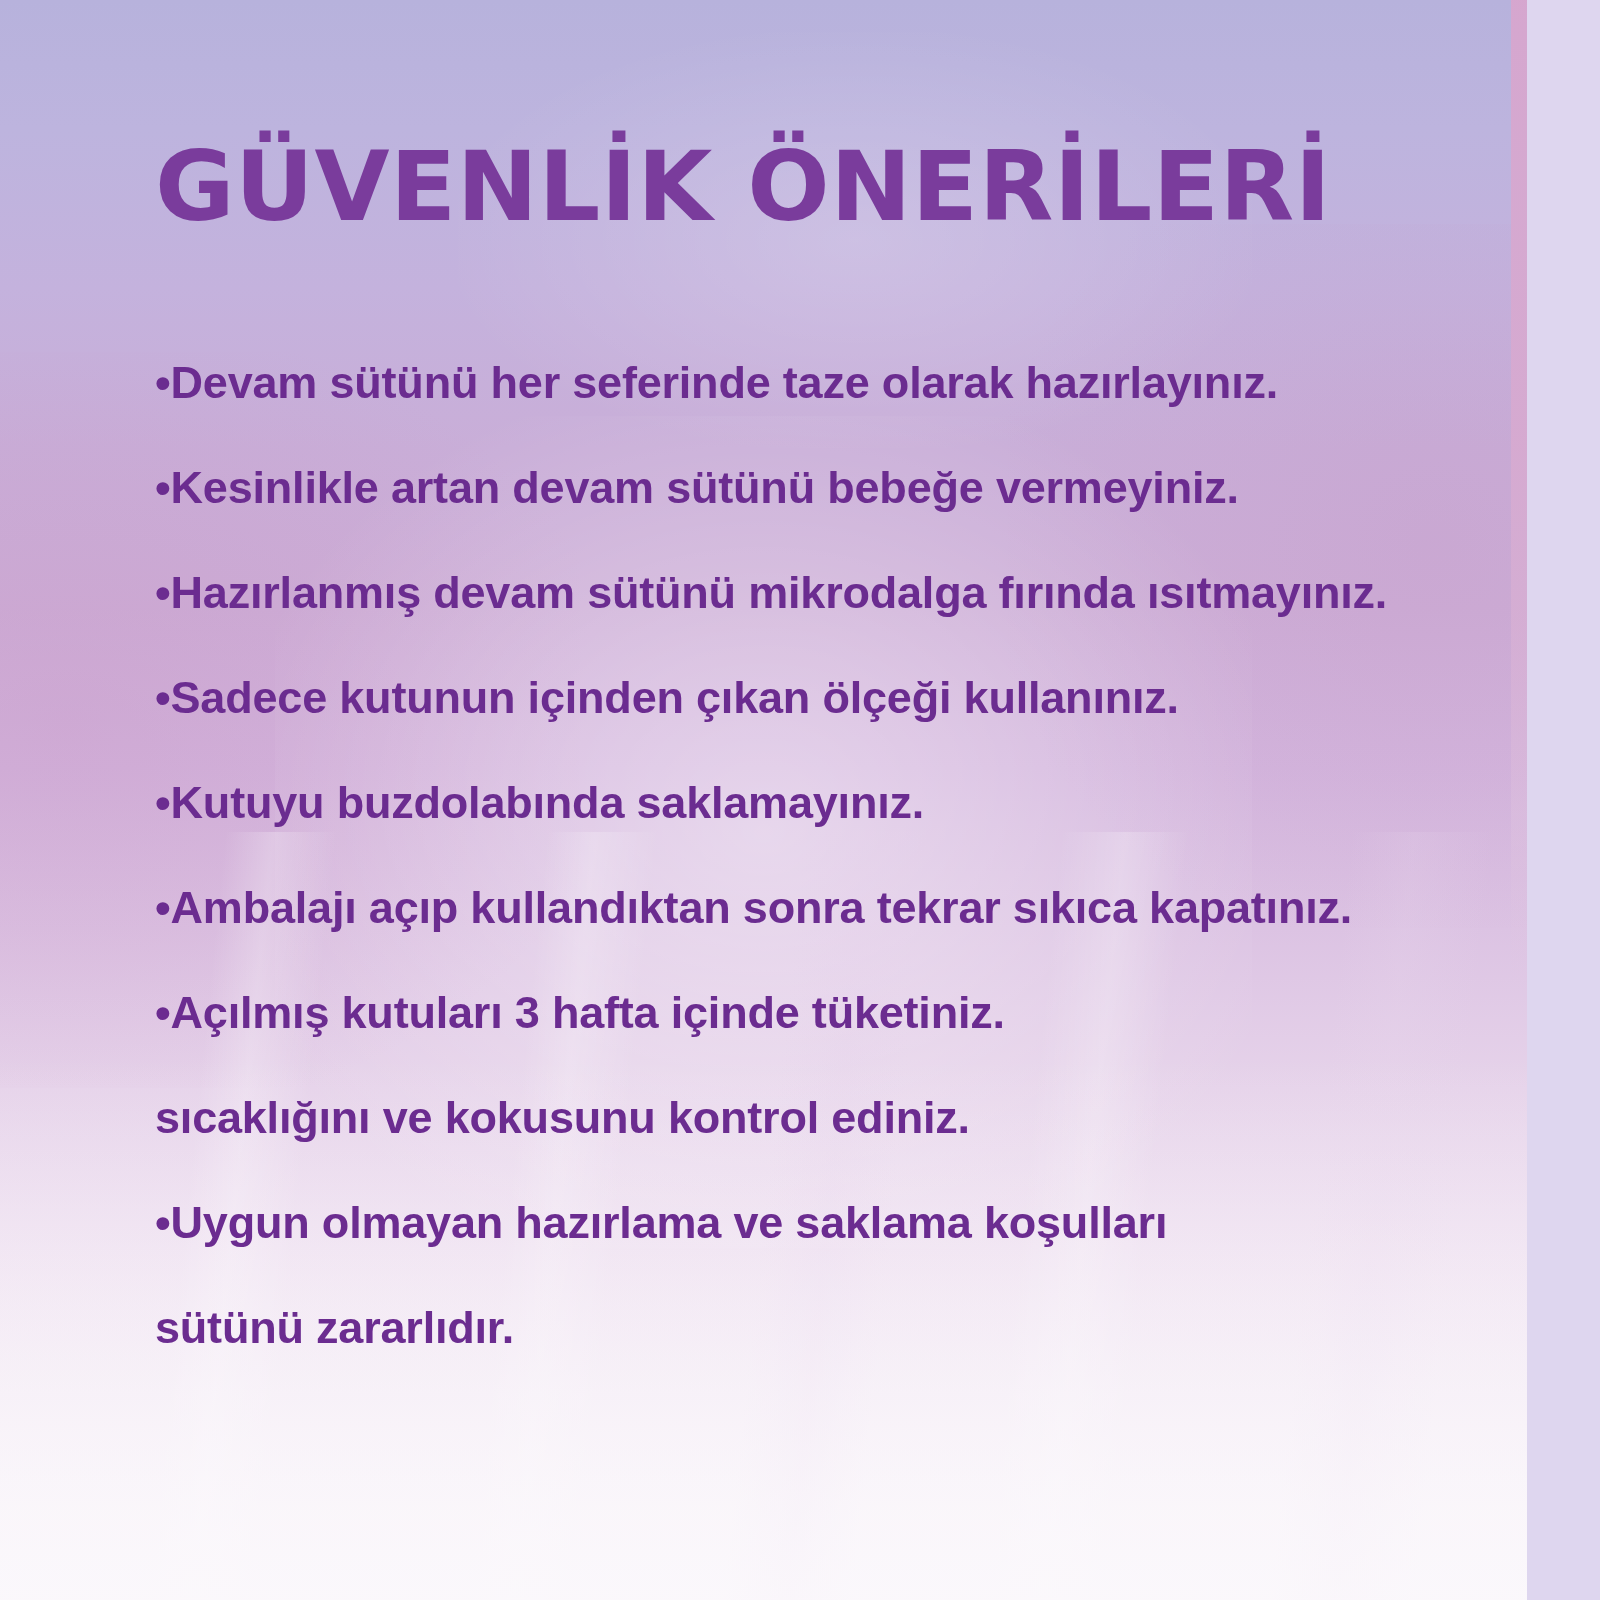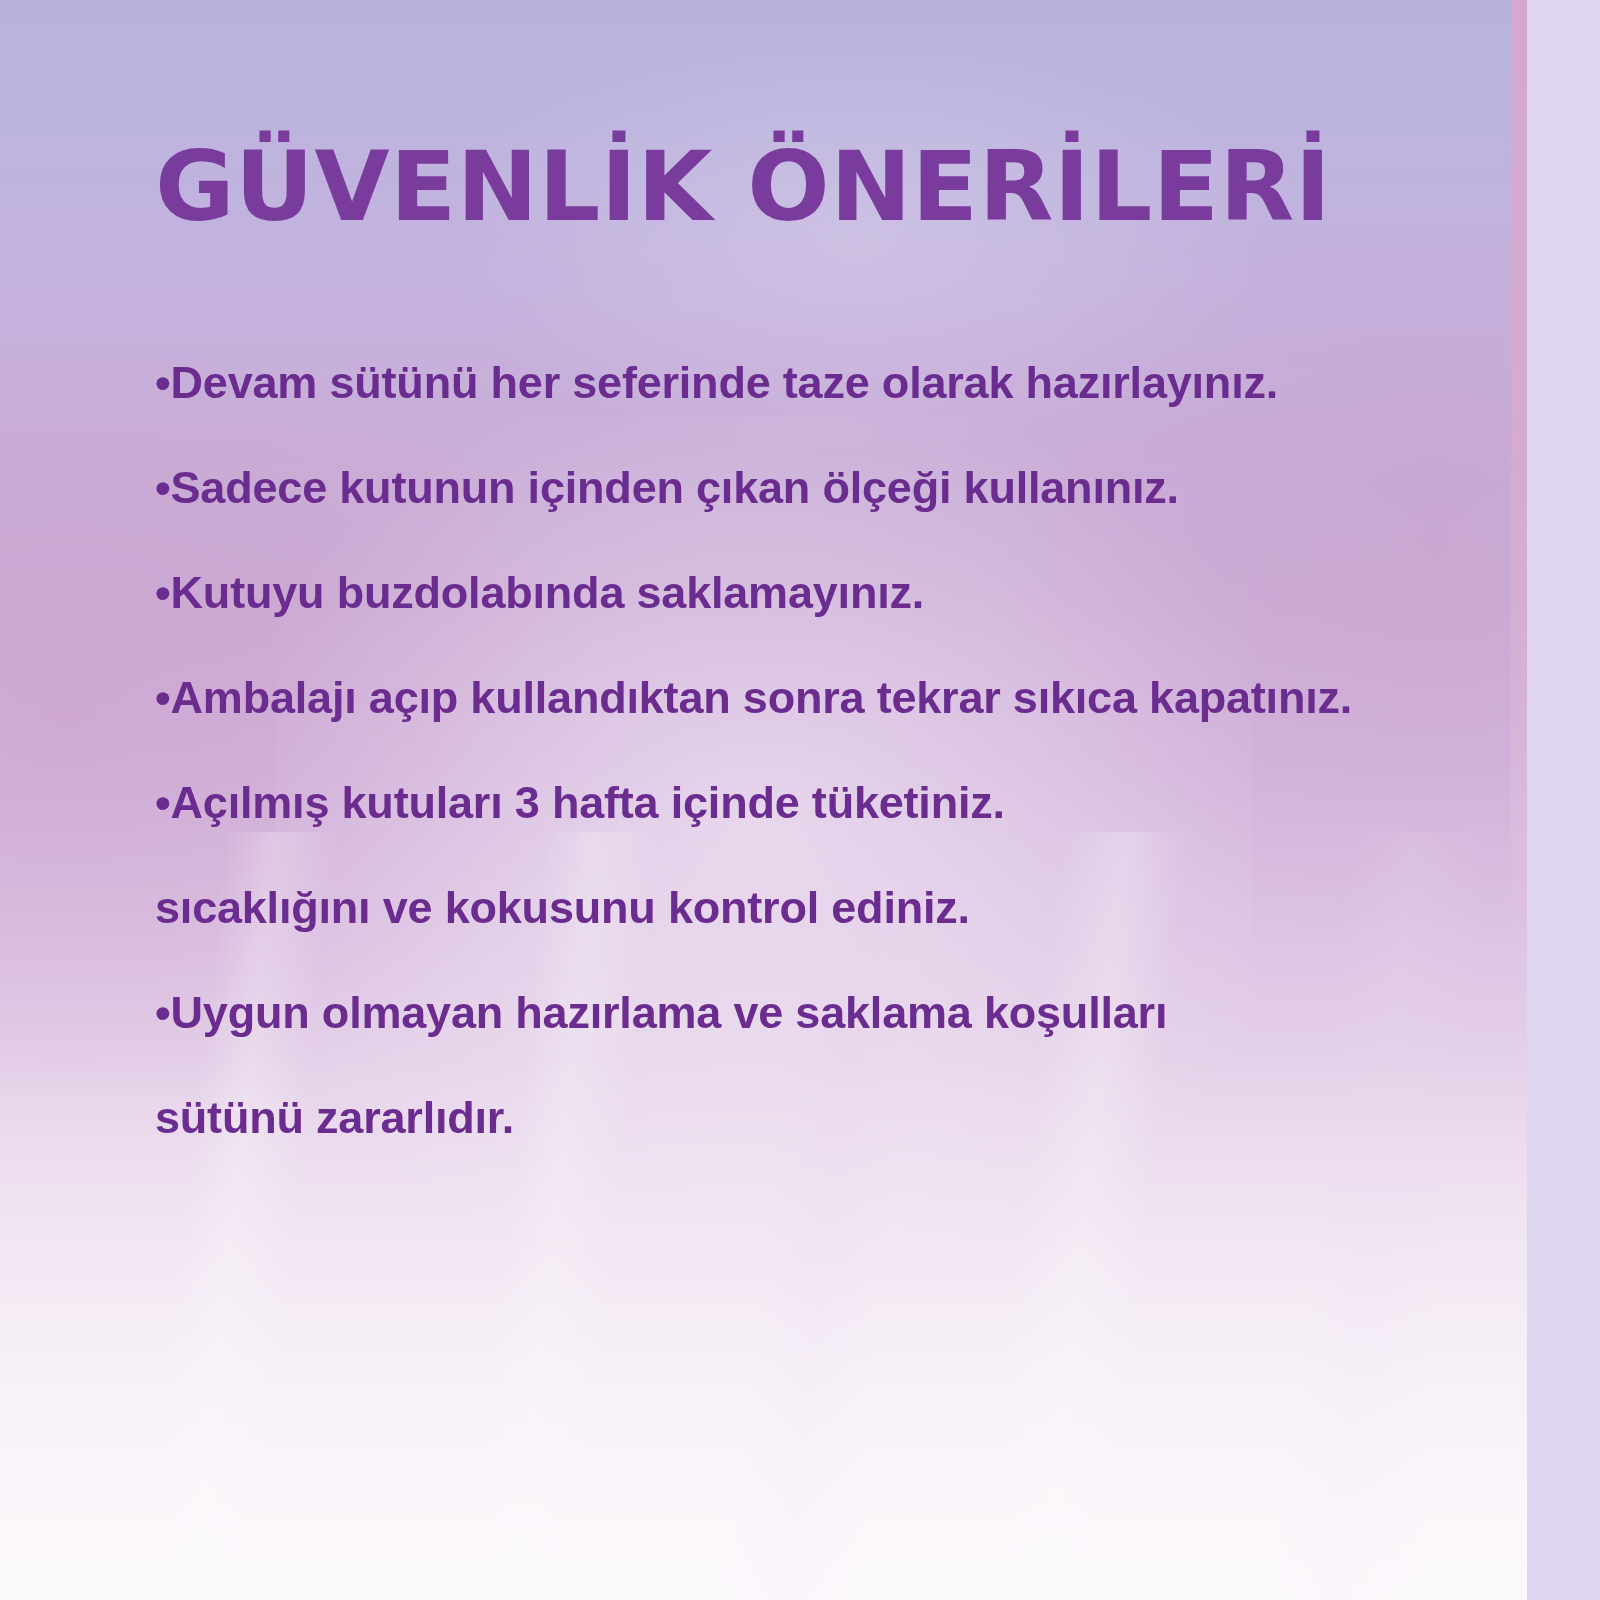--- a/index.html
+++ b/index.html
@@ -217,20 +217,26 @@
 
   <div class="content">
 
     <h1 class="poster-title">GÜVENLİK ÖNERİLERİ</h1>
 
     <ul class="bullet-list" id="bullet-list">
         <li class="bullet-line">
           <span class="bullet-text">•Devam sütünü her seferinde taze olarak hazırlayınız.</span>
         </li>
         <li class="bullet-line">
+          <span class="bullet-text">•Kesinlikle artan devam sütünü bebeğe vermeyiniz.</span>
+        </li>
+        <li class="bullet-line">
+          <span class="bullet-text">•Hazırlanmış devam sütünü mikrodalga fırında ısıtmayınız.</span>
+        </li>
+        <li class="bullet-line">
           <span class="bullet-text">•Sadece kutunun içinden çıkan ölçeği kullanınız.</span>
         </li>
         <li class="bullet-line">
           <span class="bullet-text">•Kutuyu buzdolabında saklamayınız.</span>
         </li>
         <li class="bullet-line">
           <span class="bullet-text">•Ambalajı açıp kullandıktan sonra tekrar sıkıca kapatınız.</span>
         </li>
         <li class="bullet-line">
           <span class="bullet-text">•Açılmış kutuları 3 hafta içinde tüketiniz.</span>

